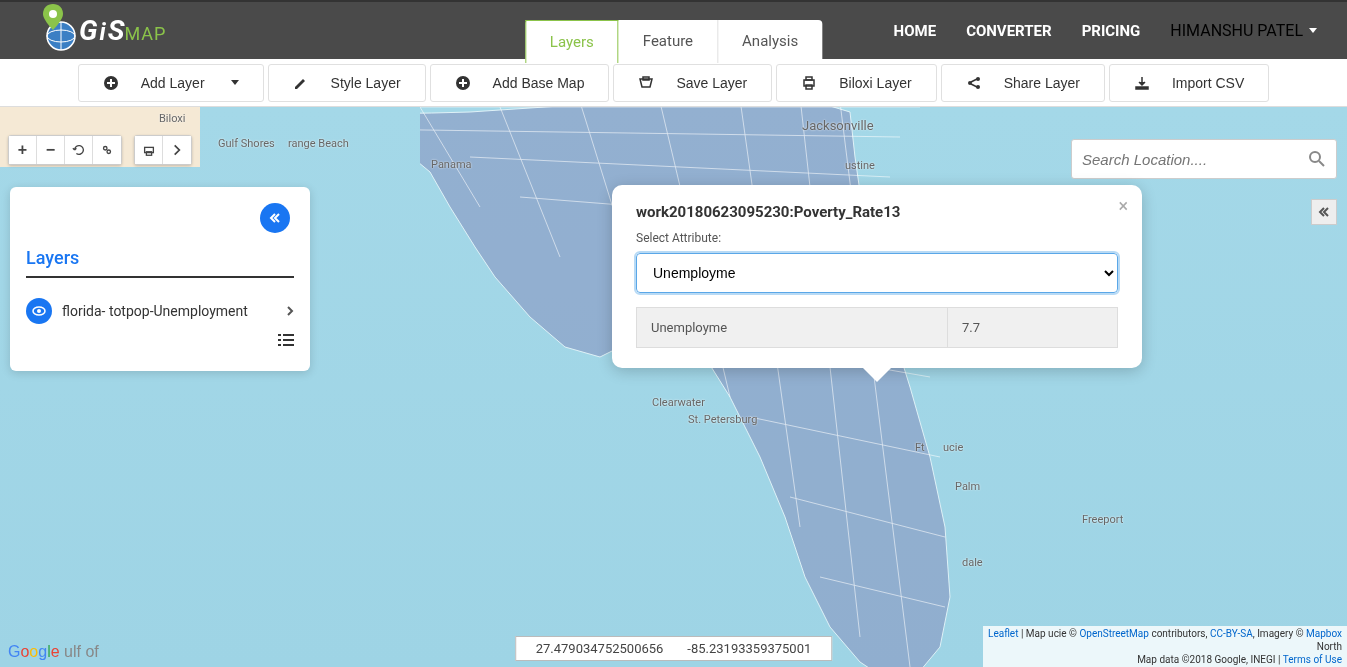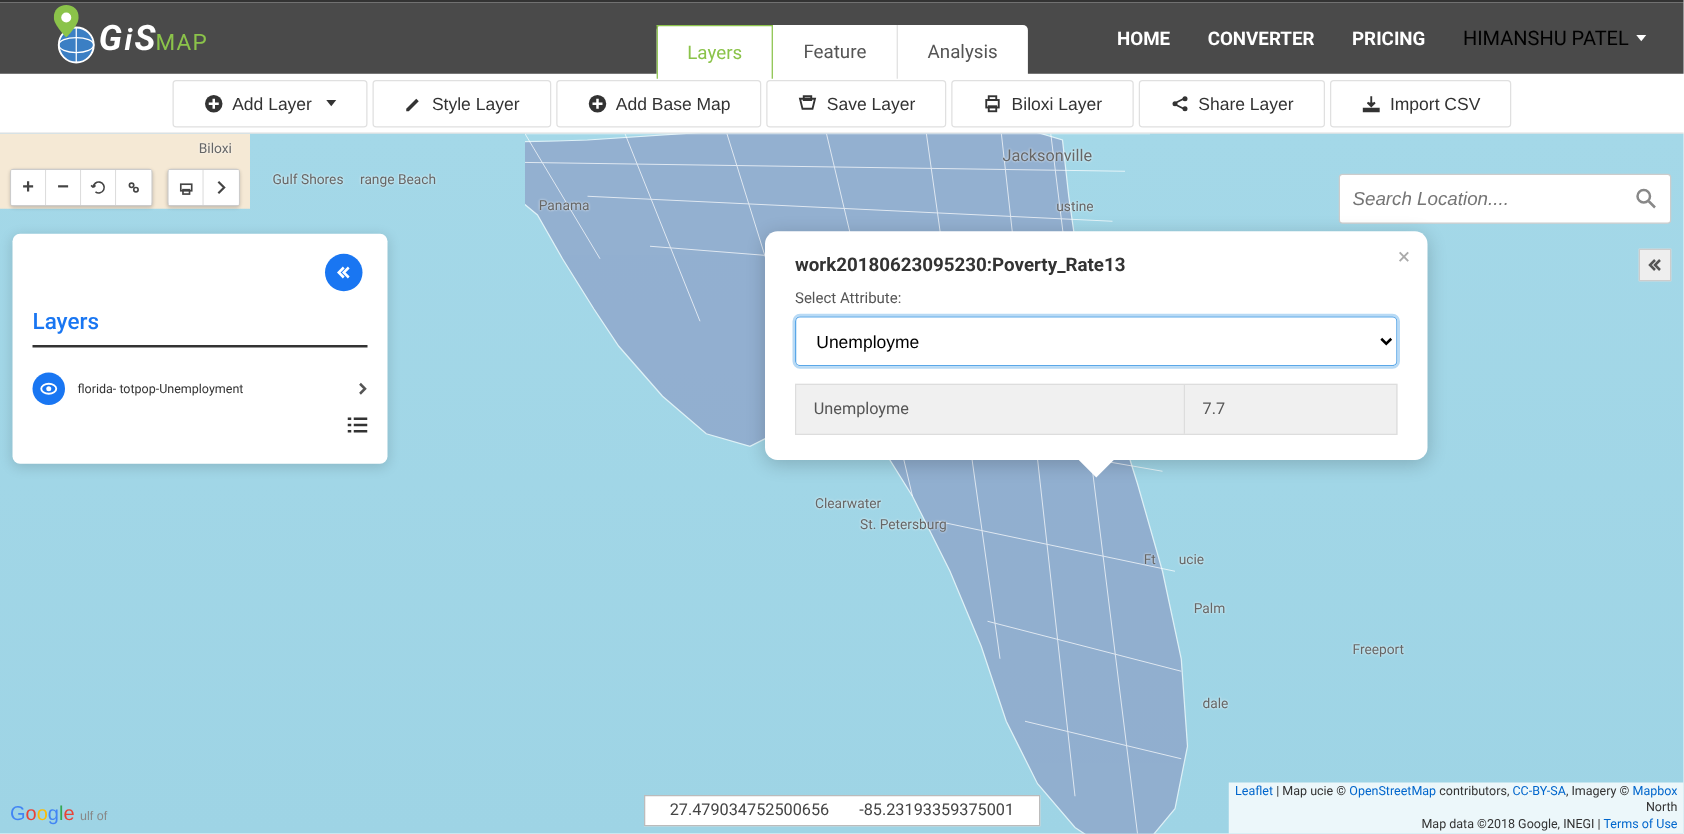--- a/index.html
+++ b/index.html
@@ -108,21 +108,21 @@
       height: 48px;
       display: flex;
       justify-content: center;
       align-items: center;
       gap: 0;
       border-bottom: 1px solid #ddd;
     }
     .toolbar-btn {
       display: flex;
       align-items: center;
-      gap: 7px;
+      gap: 22px;
       padding: 10px 24px;
       border: 1px solid #e0e0e0;
       background: #fff;
       cursor: pointer;
       font-size: 14px;
       color: #333;
       border-radius: 3px;
       margin: 0 2px;
     }
     .toolbar-btn svg { width: 16px; height: 16px; }
@@ -233,21 +233,21 @@
       width: 26px;
       height: 26px;
       background: #1976f2;
       border-radius: 50%;
       display: flex;
       align-items: center;
       justify-content: center;
       cursor: pointer;
     }
     .layer-name {
-      font-size: 10px;
+      font-size: 14px;
       color: #333;
     }
     .layer-chevron {
       margin-left: auto;
       cursor: pointer;
     }
     .layer-list-icon {
       text-align: right;
       margin-top: 8px;
       cursor: pointer;
@@ -645,21 +645,21 @@
     </div>
   </div>
 
   <div class="coords">
     <span>27.479034752500656</span>
     <span>-85.23193359375001</span>
   </div>
 
   <div class="google-logo">
     <span>G</span><span>o</span><span>o</span><span>g</span><span>l</span><span>e</span>
-    <span style="color:#888;font-size:10px">ulf of</span>
+    <span style="color:#888;font-size:16px">ulf of</span>
   </div>
 
   <div class="attribution">
     <div>
       <a>Leaflet</a><span> | Map ucie © </span><a>OpenStreetMap</a><span> contributors, </span><a>CC-BY-SA</a><span>, Imagery © </span><a>Mapbox</a>
     </div>
     <div style="text-align:right"><span>North</span></div>
     <div>
       <span>Map data ©2018 Google, INEGI</span> | <a>Terms of Use</a>
     </div>

